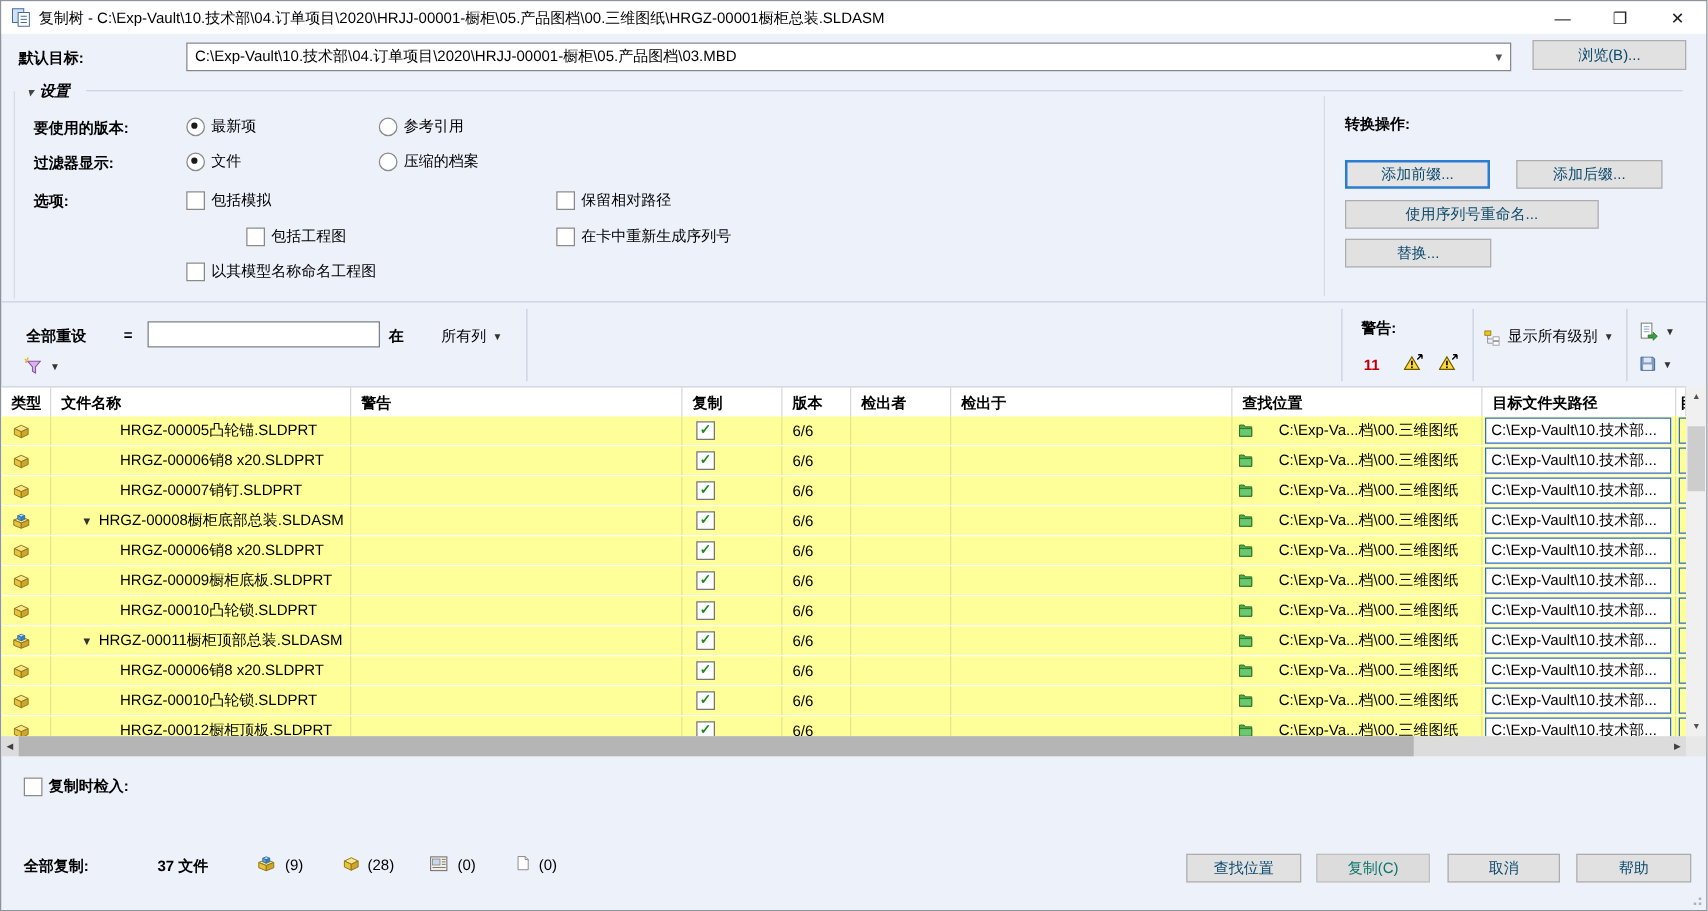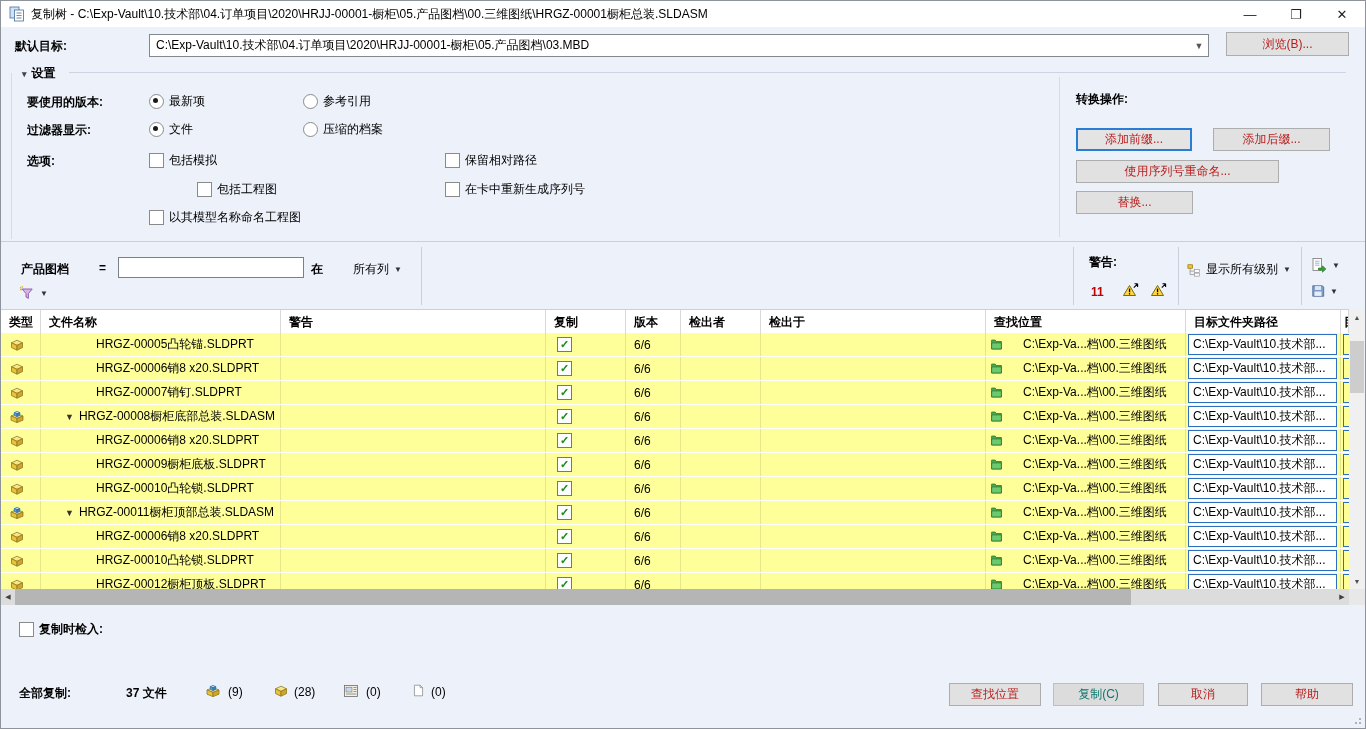--- a/index.html
+++ b/index.html
@@ -12,25 +12,25 @@
   .titlebar .ttext{font-size:12px;white-space:nowrap;overflow:hidden;}
   .wbtns{position:absolute;right:0;top:0;height:26px;display:flex;}
   .wbtn{width:46px;height:26px;display:flex;align-items:center;justify-content:center;font-size:13px;color:#222;}
 
   
   .lbl-b{font-weight:bold;}
   .target-label{position:absolute;left:14px;top:37px;}
   .combo{position:absolute;left:148px;top:33px;width:1058px;height:21px;background:#fff;border:1px solid #828790;display:flex;align-items:center;}
   .combo .val{padding-left:6px;white-space:nowrap;overflow:hidden;flex:1;}
   .combo .arr{width:18px;text-align:center;color:#555;font-size:9px;}
-  .btn{background:#e1e1e1;border:1px solid #adadad;font-family:"Liberation Sans",sans-serif;font-size:12px;color:#b91c1c;}
+  .btn{background:#e1e1e1;border:1px solid #adadad;font-family:"Liberation Sans",sans-serif;font-size:12px;color:#0c4a6e;}
   .browse-btn{position:absolute;left:1225px;top:31px;width:123px;height:24px;}
 
   
-  .grp-head{position:absolute;left:21px;top:64px;font-weight:bold;}
+  .grp-head{position:absolute;left:21px;top:64px;font-weight:bold;font-style:italic;}
   .grp-head .tri{font-size:9px;color:#444;margin-right:5px;}
   .grp-line{position:absolute;left:68px;top:71px;width:1277px;height:1px;background:#cdd3e0;}
   .grp-vline{position:absolute;left:10px;top:72px;width:1px;height:166px;background:#d5dbe7;}
   .sep-v-trans{position:absolute;left:1058px;top:76px;width:1px;height:160px;background:#d5dbe7;}
   .s-label{position:absolute;font-weight:bold;}
   .opt{position:absolute;display:flex;align-items:center;white-space:nowrap;}
   .radio{width:13px;height:13px;border:1px solid #8a8a8a;border-radius:50%;background:#fff;display:inline-block;position:relative;margin-right:5px;flex:0 0 auto;}
   .radio.on::after{content:"";position:absolute;left:3px;top:3px;width:5px;height:5px;border-radius:50%;background:#1b1b1b;}
   .cb{width:13px;height:13px;border:1px solid #8a8a8a;background:#fff;display:inline-block;margin-right:5px;flex:0 0 auto;}
   .trans-label{position:absolute;left:1075px;top:90px;font-weight:bold;}
@@ -165,21 +165,21 @@
 
   <div class="sep-v-trans"></div>
   <div class="trans-label">转换操作:</div>
   <button class="btn tbtn1">添加前缀...</button>
   <button class="btn tbtn2">添加后缀...</button>
   <button class="btn tbtn3">使用序列号重命名...</button>
   <button class="btn tbtn4">替换...</button>
 
   <div class="sep-h1"></div>
 
-  <div class="fbar-item lbl-b" style="left:20px;top:260px;">产品图档</div>
+  <div class="fbar-item lbl-b" style="left:20px;top:260px;">全部重设</div>
   <div class="fbar-item" style="left:98px;top:260px;font-weight:bold;">=</div>
   <input class="f-input" value="" style="">
   <div class="fbar-item lbl-b" style="left:310px;top:260px;">在</div>
   <div class="fbar-item drop" style="left:352px;top:260px;">
     <span>所有列</span>
       <span class="da">▼</span>
   </div>
   <div class="fbar-item drop" style="left:18px;top:284px;">
     <span>
         <svg viewBox="0 0 16 16" width="16" height="16">

